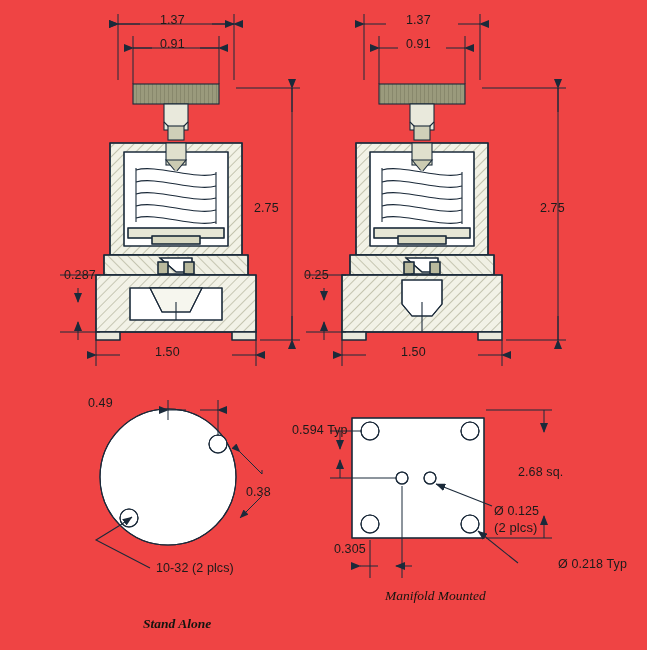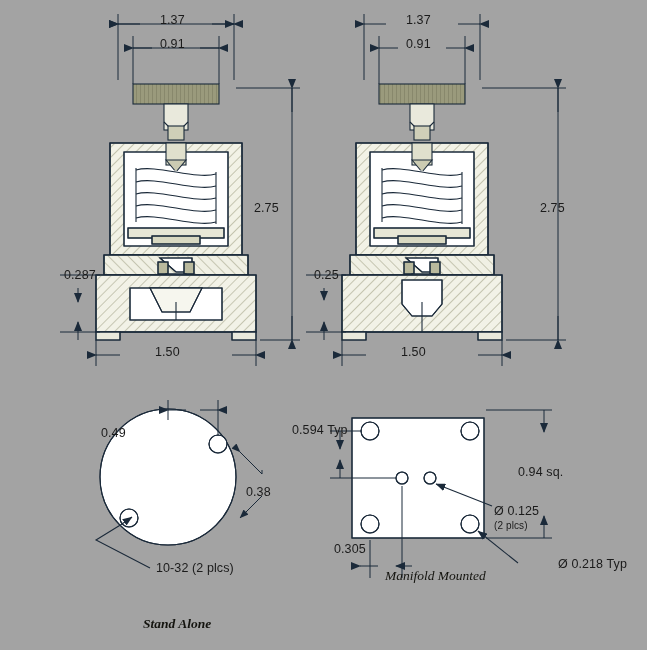--- a/index.html
+++ b/index.html
@@ -11,21 +11,21 @@
     width: 647px;
     height: 650px;
     font-family: "Liberation Sans", sans-serif;
     color: #1a1a1a;
     position: relative;
     overflow: hidden;
   }
   #sheet {
     position: absolute;
     inset: 0;
-    background: #a3a3a3;
+    background: #ef4444;
   }
   svg.layer {
     position: absolute;
     left: 0;
     top: 0;
     width: 647px;
     height: 650px;
   }
   .dimtext {
     position: absolute;
@@ -37,21 +37,21 @@
   }
   .caption {
     position: absolute;
     font-family: "Liberation Serif", serif;
     font-style: italic;
     font-size: 13.5px;
     color: #14140f;
     white-space: nowrap;
   }
   .small {
-    font-size: 10px;
+    font-size: 13px;
   }
 </style>
 </head>
 <body>
 
 <div id="sheet">
 
   <svg class="layer" viewBox="0 0 647 650">
     <defs>
       <pattern id="hatchR" width="7" height="7" patternTransform="rotate(45)" patternUnits="userSpaceOnUse">
@@ -331,30 +331,30 @@
 
   <div class="dimtext" style="left:160px; top:13px;">1.37</div>
   <div class="dimtext" style="left:160px; top:37px;">0.91</div>
   <div class="dimtext" style="left:254px; top:201px;">2.75</div>
   <div class="dimtext" style="left:64px; top:268px;">0.287</div>
   <div class="dimtext" style="left:155px; top:345px;">1.50</div>
 
   <div class="dimtext" style="left:406px; top:13px;">1.37</div>
   <div class="dimtext" style="left:406px; top:37px;">0.91</div>
   <div class="dimtext" style="left:540px; top:201px;">2.75</div>
-  <div class="dimtext" style="left:314px; top:268px;">0.25</div>
+  <div class="dimtext" style="left:304px; top:268px;">0.25</div>
   <div class="dimtext" style="left:401px; top:345px;">1.50</div>
 
-  <div class="dimtext" style="left:101px; top:396px;margin-top:30px;">0.49</div>
+  <div class="dimtext" style="left:88px; top:396px;">0.49</div>
   <div class="dimtext" style="left:246px; top:485px;">0.38</div>
   <div class="dimtext" style="left:156px; top:561px;">10-32 (2 plcs)</div>
 
   <div class="dimtext" style="left:292px; top:398px;margin-top:25px;">0.594 Typ</div>
-  <div class="dimtext" style="left:518px; top:465px;">0.94 sq.</div>
+  <div class="dimtext" style="left:518px; top:465px;">2.68 sq.</div>
   <div class="dimtext" style="left:334px; top:542px;">0.305</div>
   <div class="dimtext" style="left:494px; top:504px;">Ø 0.125</div>
   <div class="dimtext small" style="left:494px; top:520px;">(2 plcs)</div>
   <div class="dimtext" style="left:520px; top:557px;margin-left:38px;">Ø 0.218 Typ</div>
 
   <div class="caption" style="left:143px; top:616px;font-weight:bold;">Stand Alone</div>
-  <div class="caption" style="left:385px; top:568px;">Manifold Mounted</div>
+  <div class="caption" style="left:385px; top:588px;">Manifold Mounted</div>
 
 </div>
 
 </body></html>

